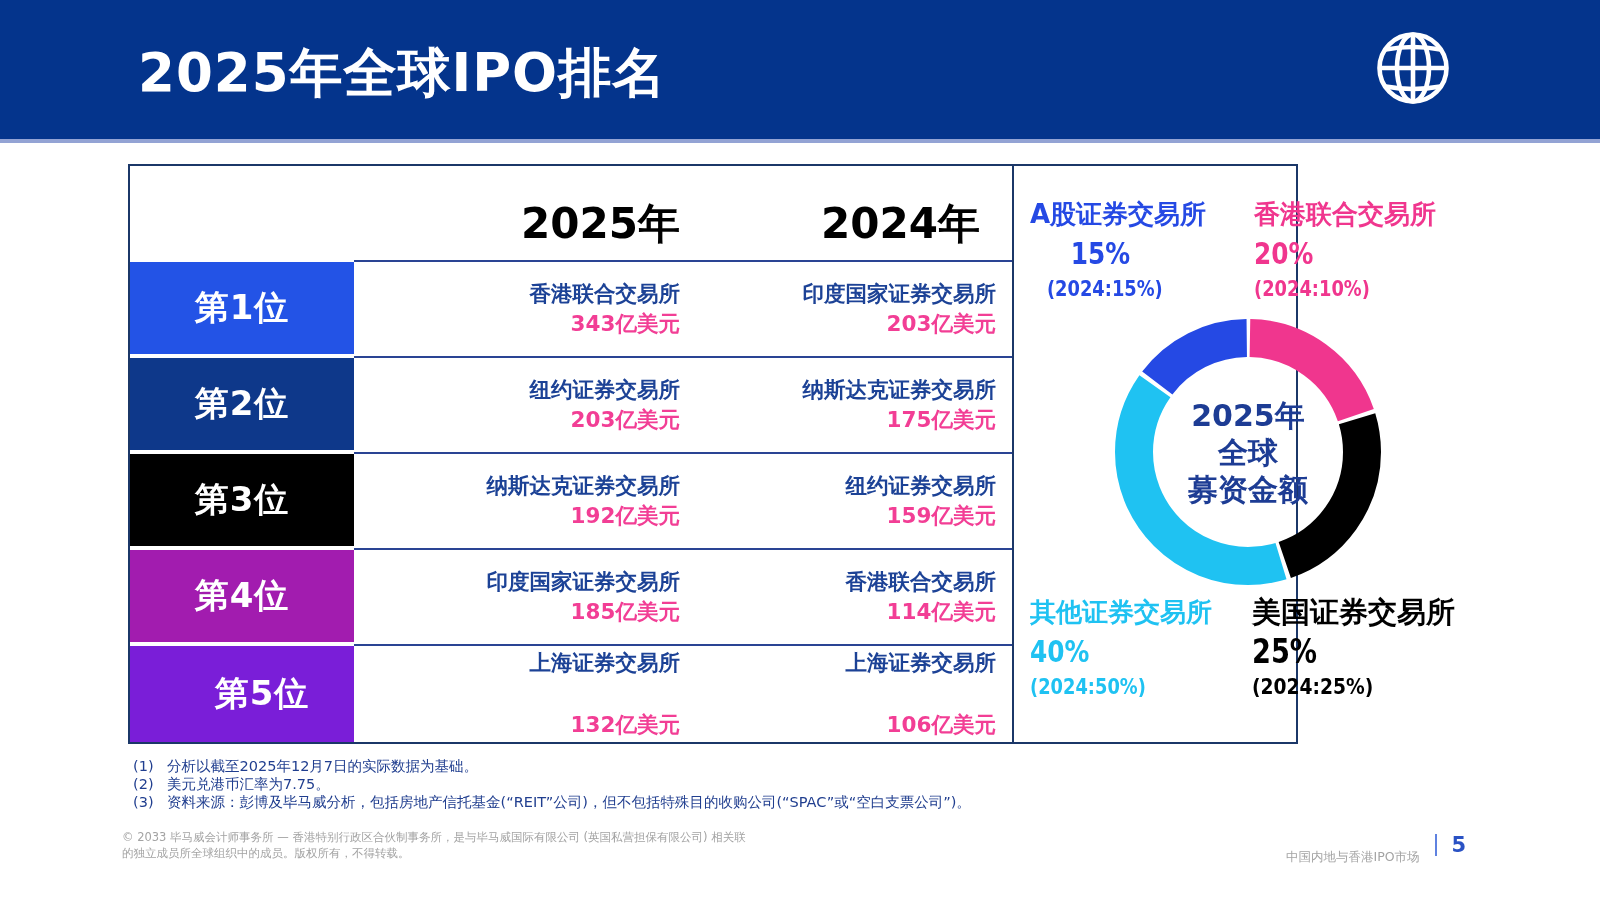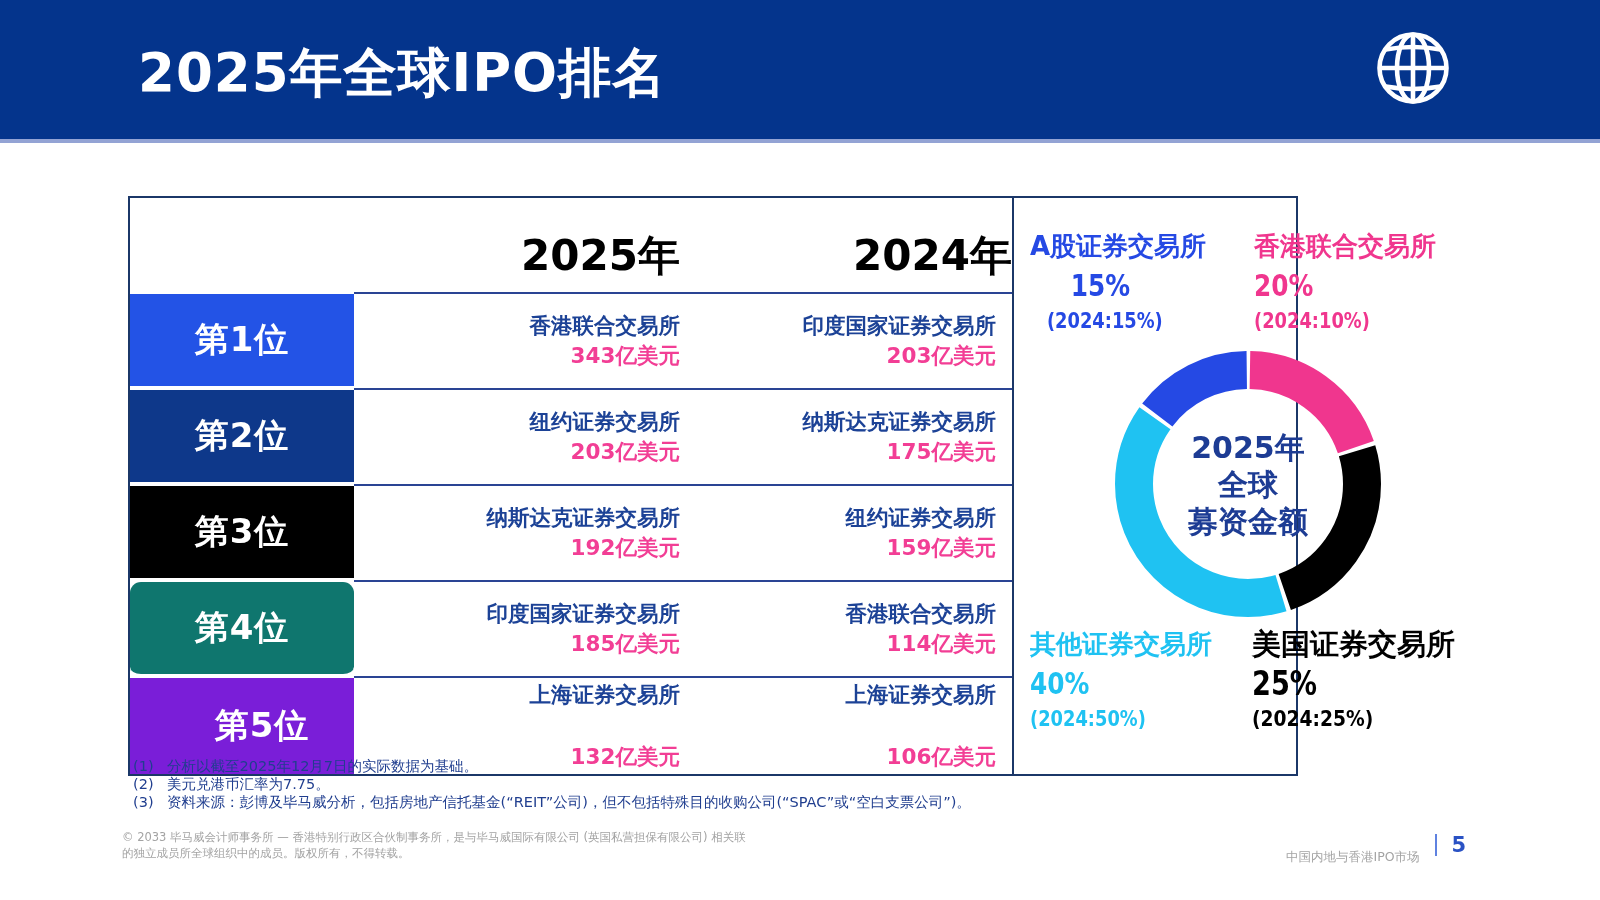--- a/index.html
+++ b/index.html
@@ -9,30 +9,30 @@
 
   
   .topbar { position:absolute; left:0; top:0; width:1600px; height:143px;
             background:#04348C; border-bottom:4px solid #93A3D4; }
   .page-title { position:absolute; left:138px; top:38px; color:#ffffff;
                 font-size:53px; font-weight:800; letter-spacing:1px; white-space:nowrap; }
   .globe { position:absolute; left:1375px; top:30px; width:76px; height:76px; }
 
   
   .content-box { position:absolute; left:128px; top:164px; width:1170px; height:580px;
-                 border:2px solid #1B3768; background:#ffffff; display:flex;margin-top:32px; }
+                 border:2px solid #1B3768; background:#ffffff; display:flex; }
 
   
   .ipo-table { width:882px; display:grid;
                grid-template-columns:224px 348px 310px;
                grid-template-rows:96px repeat(5,1fr); }
   .th { display:flex; align-items:flex-end; justify-content:flex-end;
         padding:0 22px 8px 0; border-bottom:2px solid #2A4494; }
   .th span { font-size:42px; font-weight:800; color:#000000; letter-spacing:0; }
-  .th.y2024 { padding-right:0; }
+  .th.y2024 { padding-right:32px; }
   .corner { border-bottom:0; }
   .rank-cell { display:flex; align-items:center; justify-content:center;
                border-bottom:4px solid #ffffff; }
   .rank-cell.last { border-bottom:0;padding-left:40px; }
   .rank-cell span { color:#ffffff; font-size:34px; font-weight:800; letter-spacing:1px; }
   .val-cell { display:flex; flex-direction:column; align-items:flex-end; justify-content:center;
               padding-right:22px; border-bottom:2px solid #2A4494; line-height:1.38; }
   .val-cell.c2024 { padding-right:16px; }
   .val-cell.last { border-bottom:0;gap:32px; }
   .ex-name { font-size:21.5px; font-weight:700; color:#1C4296; white-space:nowrap; }
@@ -131,21 +131,21 @@
         </div>
       <div class="val-cell">
         <div class="ex-name">纳斯达克证券交易所</div>
         <div class="ex-amt">192亿美元</div>
         </div>
       <div class="val-cell c2024">
         <div class="ex-name">纽约证券交易所</div>
         <div class="ex-amt">159亿美元</div>
         </div>
 
-      <div class="rank-cell" style="background: #0f766e; border-radius: 11px;">
+      <div class="rank-cell" style="background: #a21caf;">
         <span>第4位</span>
         </div>
       <div class="val-cell">
         <div class="ex-name">印度国家证券交易所</div>
         <div class="ex-amt">185亿美元</div>
         </div>
       <div class="val-cell c2024">
         <div class="ex-name">香港联合交易所</div>
         <div class="ex-amt">114亿美元</div>
         </div>

